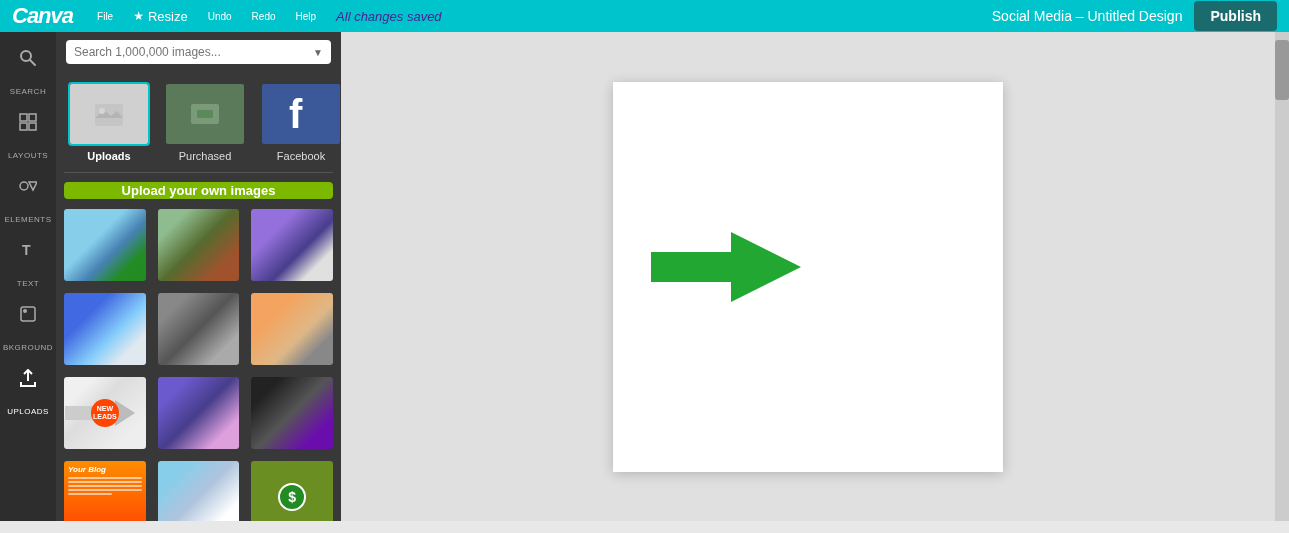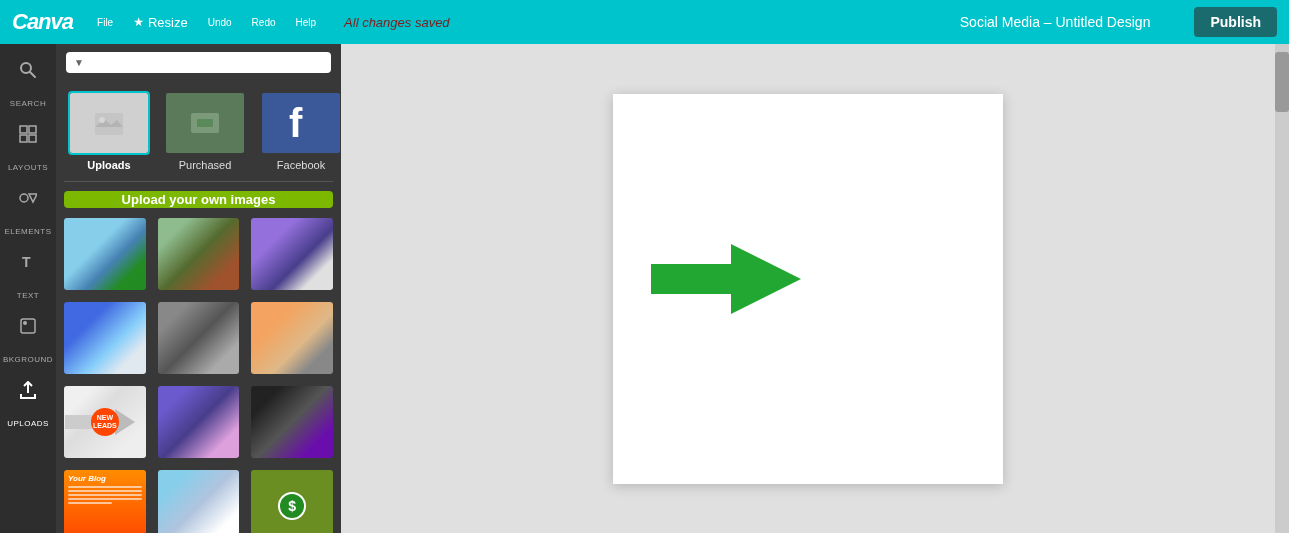--- a/index.html
+++ b/index.html
@@ -3,21 +3,21 @@
   <meta charset="utf-8">
   <style>
     * { box-sizing: border-box; margin: 0; padding: 0; }
     body { font-family: Arial, sans-serif; width: 1289px; height: 533px; overflow: hidden; background: #e8e8e8; }
 
     
     .navbar {
       display: flex;
       align-items: center;
       background: #00c4cc;
-      height: 44px;
+      height: 32px;
       padding: 0 12px;
       position: relative;
       z-index: 10;
     }
     .navbar-logo {
       display: flex;
       align-items: center;
       margin-right: 16px;
     }
     .logo-text {
@@ -43,45 +43,44 @@
       display: flex;
       align-items: center;
       gap: 4px;
       color: white;
       font-size: 13px;
       padding: 4px 8px;
       cursor: pointer;
     }
     .nav-resize .crown { font-size: 12px; }
     .nav-saved {
-      color: #7f1d1d;
+      color: #4c1d95;
       font-size: 13px;
       font-style: italic;
-      margin-left: 16px;
+      margin-left: 8px;
     }
     .navbar-right {
       margin-left: auto;
       display: flex;
       align-items: center;
       gap: 12px;
     }
     .design-title {
       color: white;
       font-size: 14px;
     }
     .publish-btn {
       background: #1a6b6e;
       color: white;
       border: none;
       padding: 7px 16px;
       font-size: 14px;
       font-weight: bold;
       border-radius: 4px;
       cursor: pointer;
-      margin-left: 32px;
     }
 
     
     .main-layout {
       display: flex;
       height: calc(533px - 44px);
     }
 
     
     .icon-sidebar {
@@ -479,20 +478,21 @@
         </svg>
       </div>
       <span class="icon-label">UPLOADS</span>
     </div>
   </div>
 
   <div class="panel">
 
     <div class="panel-search">
       <div class="search-input-wrap">
+        <input class="search-input" type="text" placeholder="Search 1,000,000 images..." style="">
         <span class="search-dropdown-arrow">▼</span>
       </div>
     </div>
 
     <div class="source-tabs">
 
       <div class="source-tab active">
         <div class="source-tab-thumbnail">
           <div class="uploads-thumb">
             <svg width="36" height="36" viewBox="0 0 36 36" fill="none">

